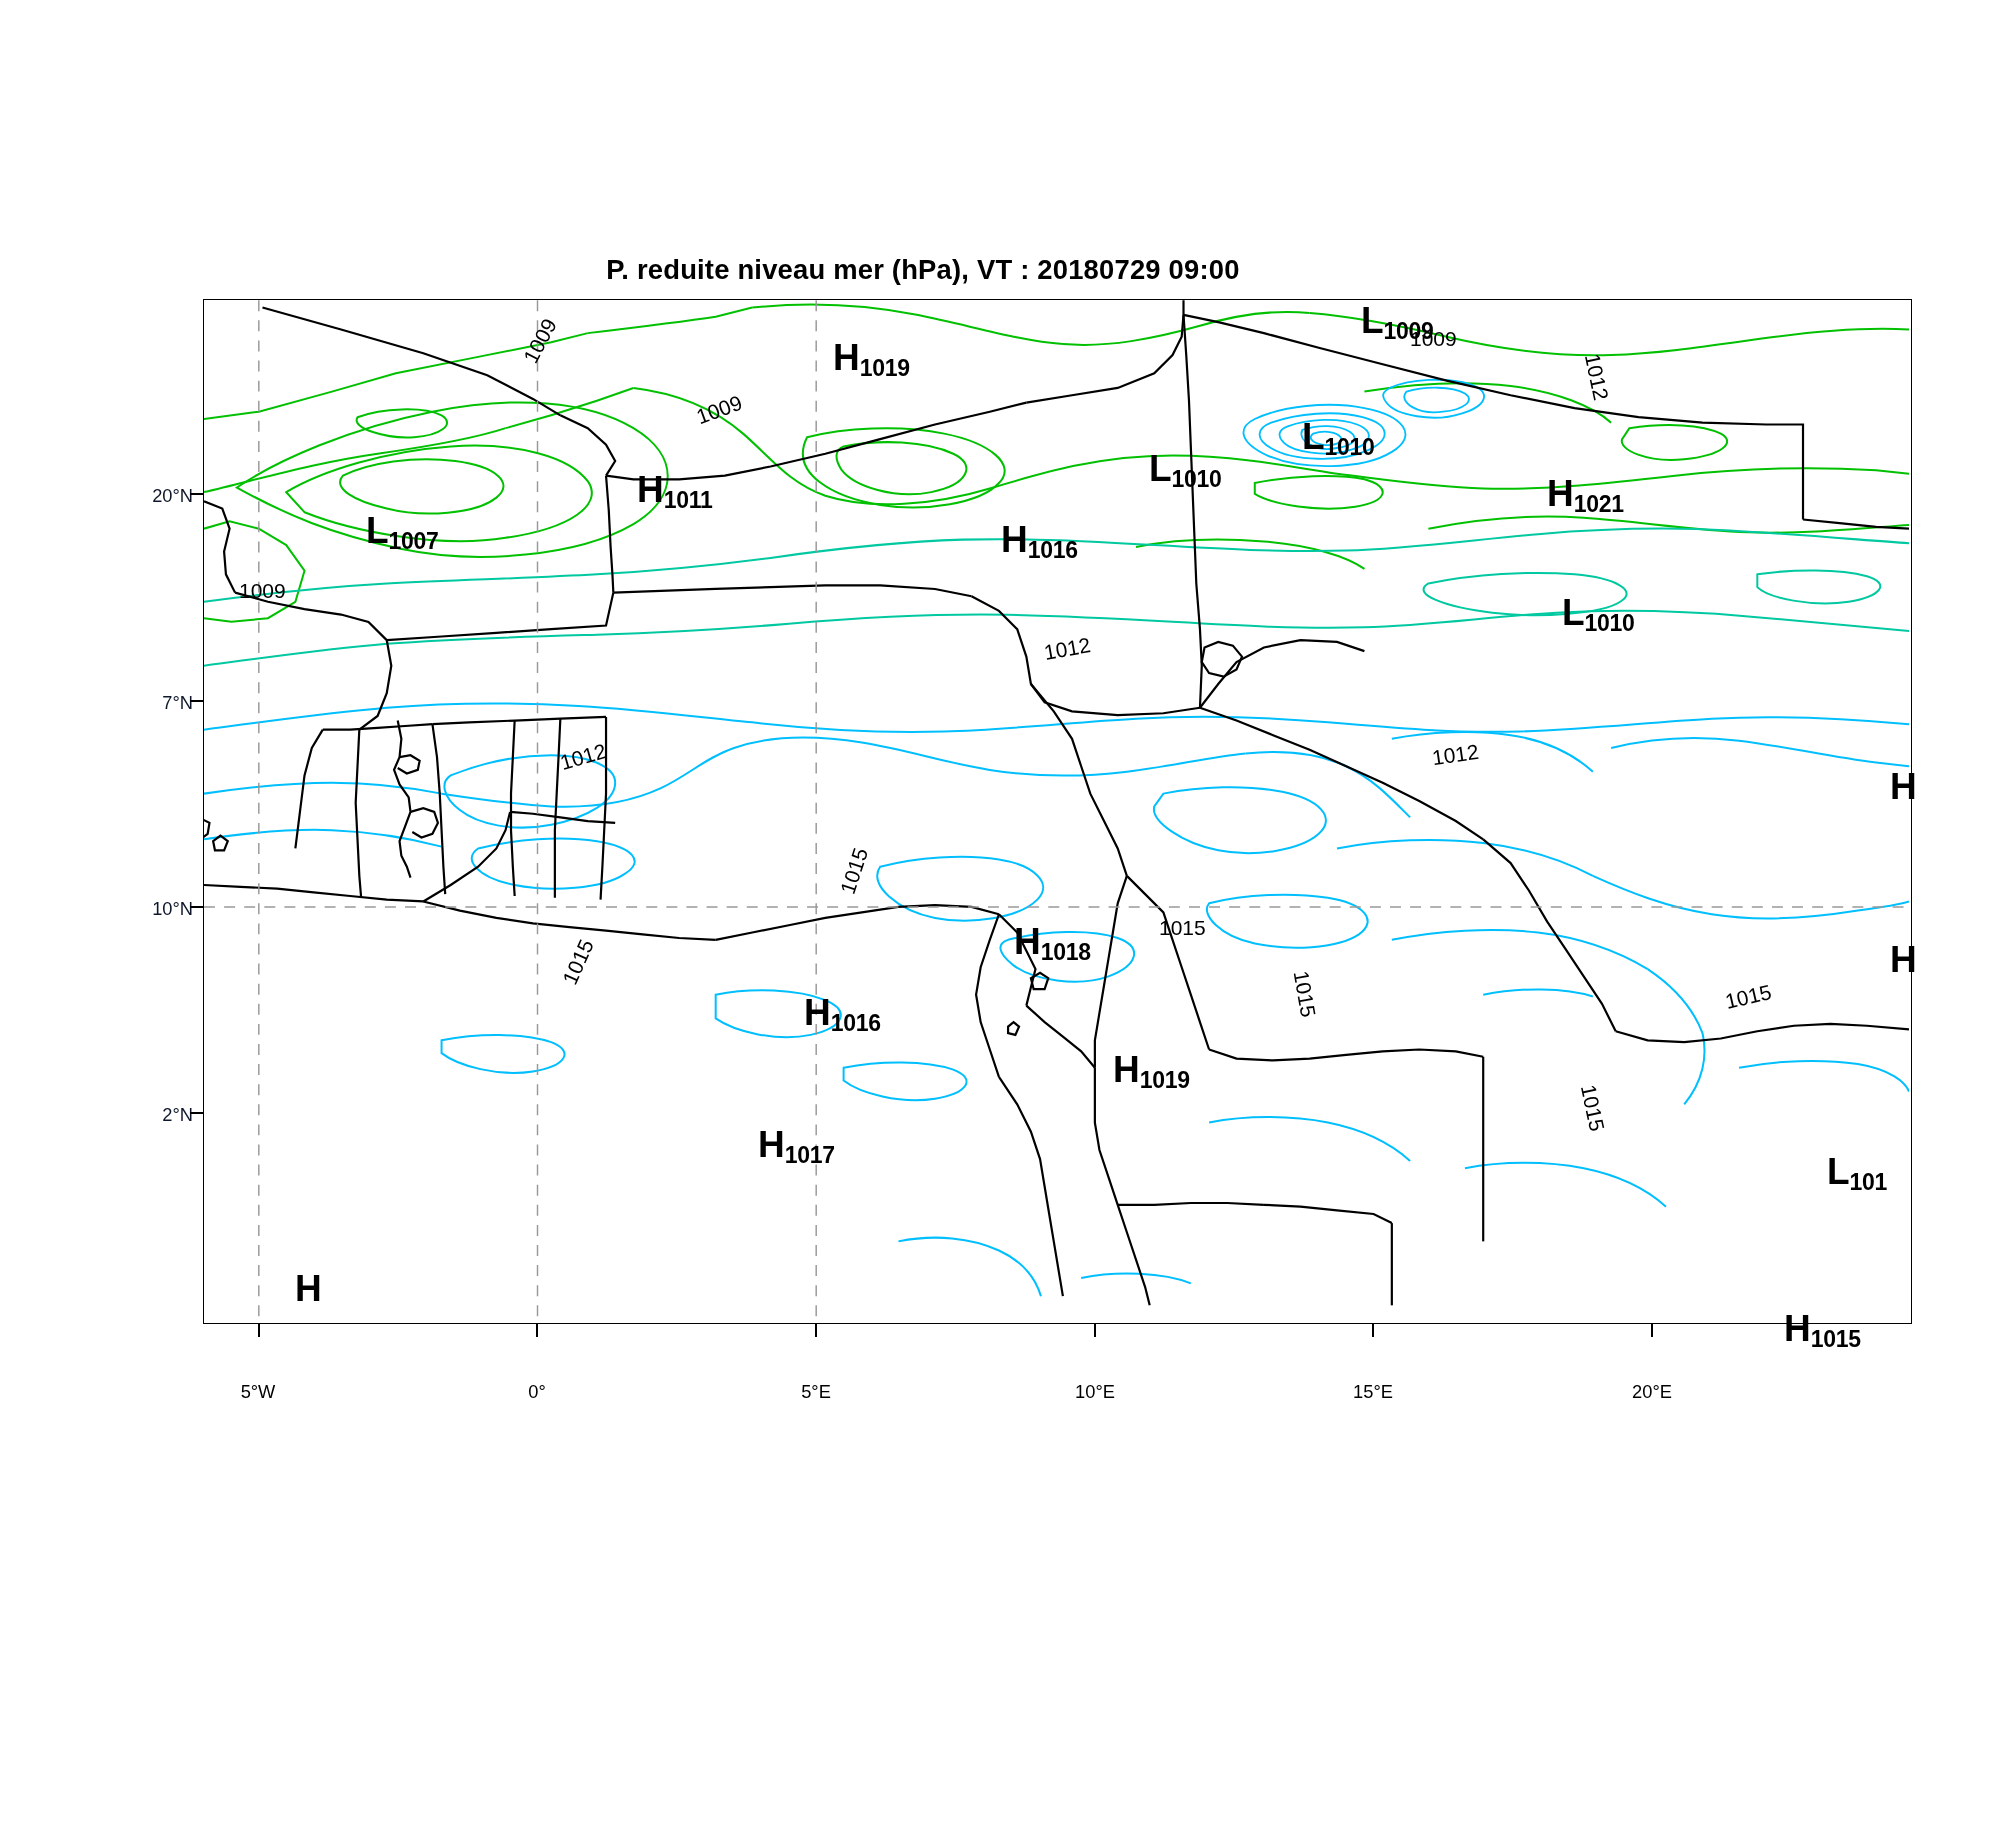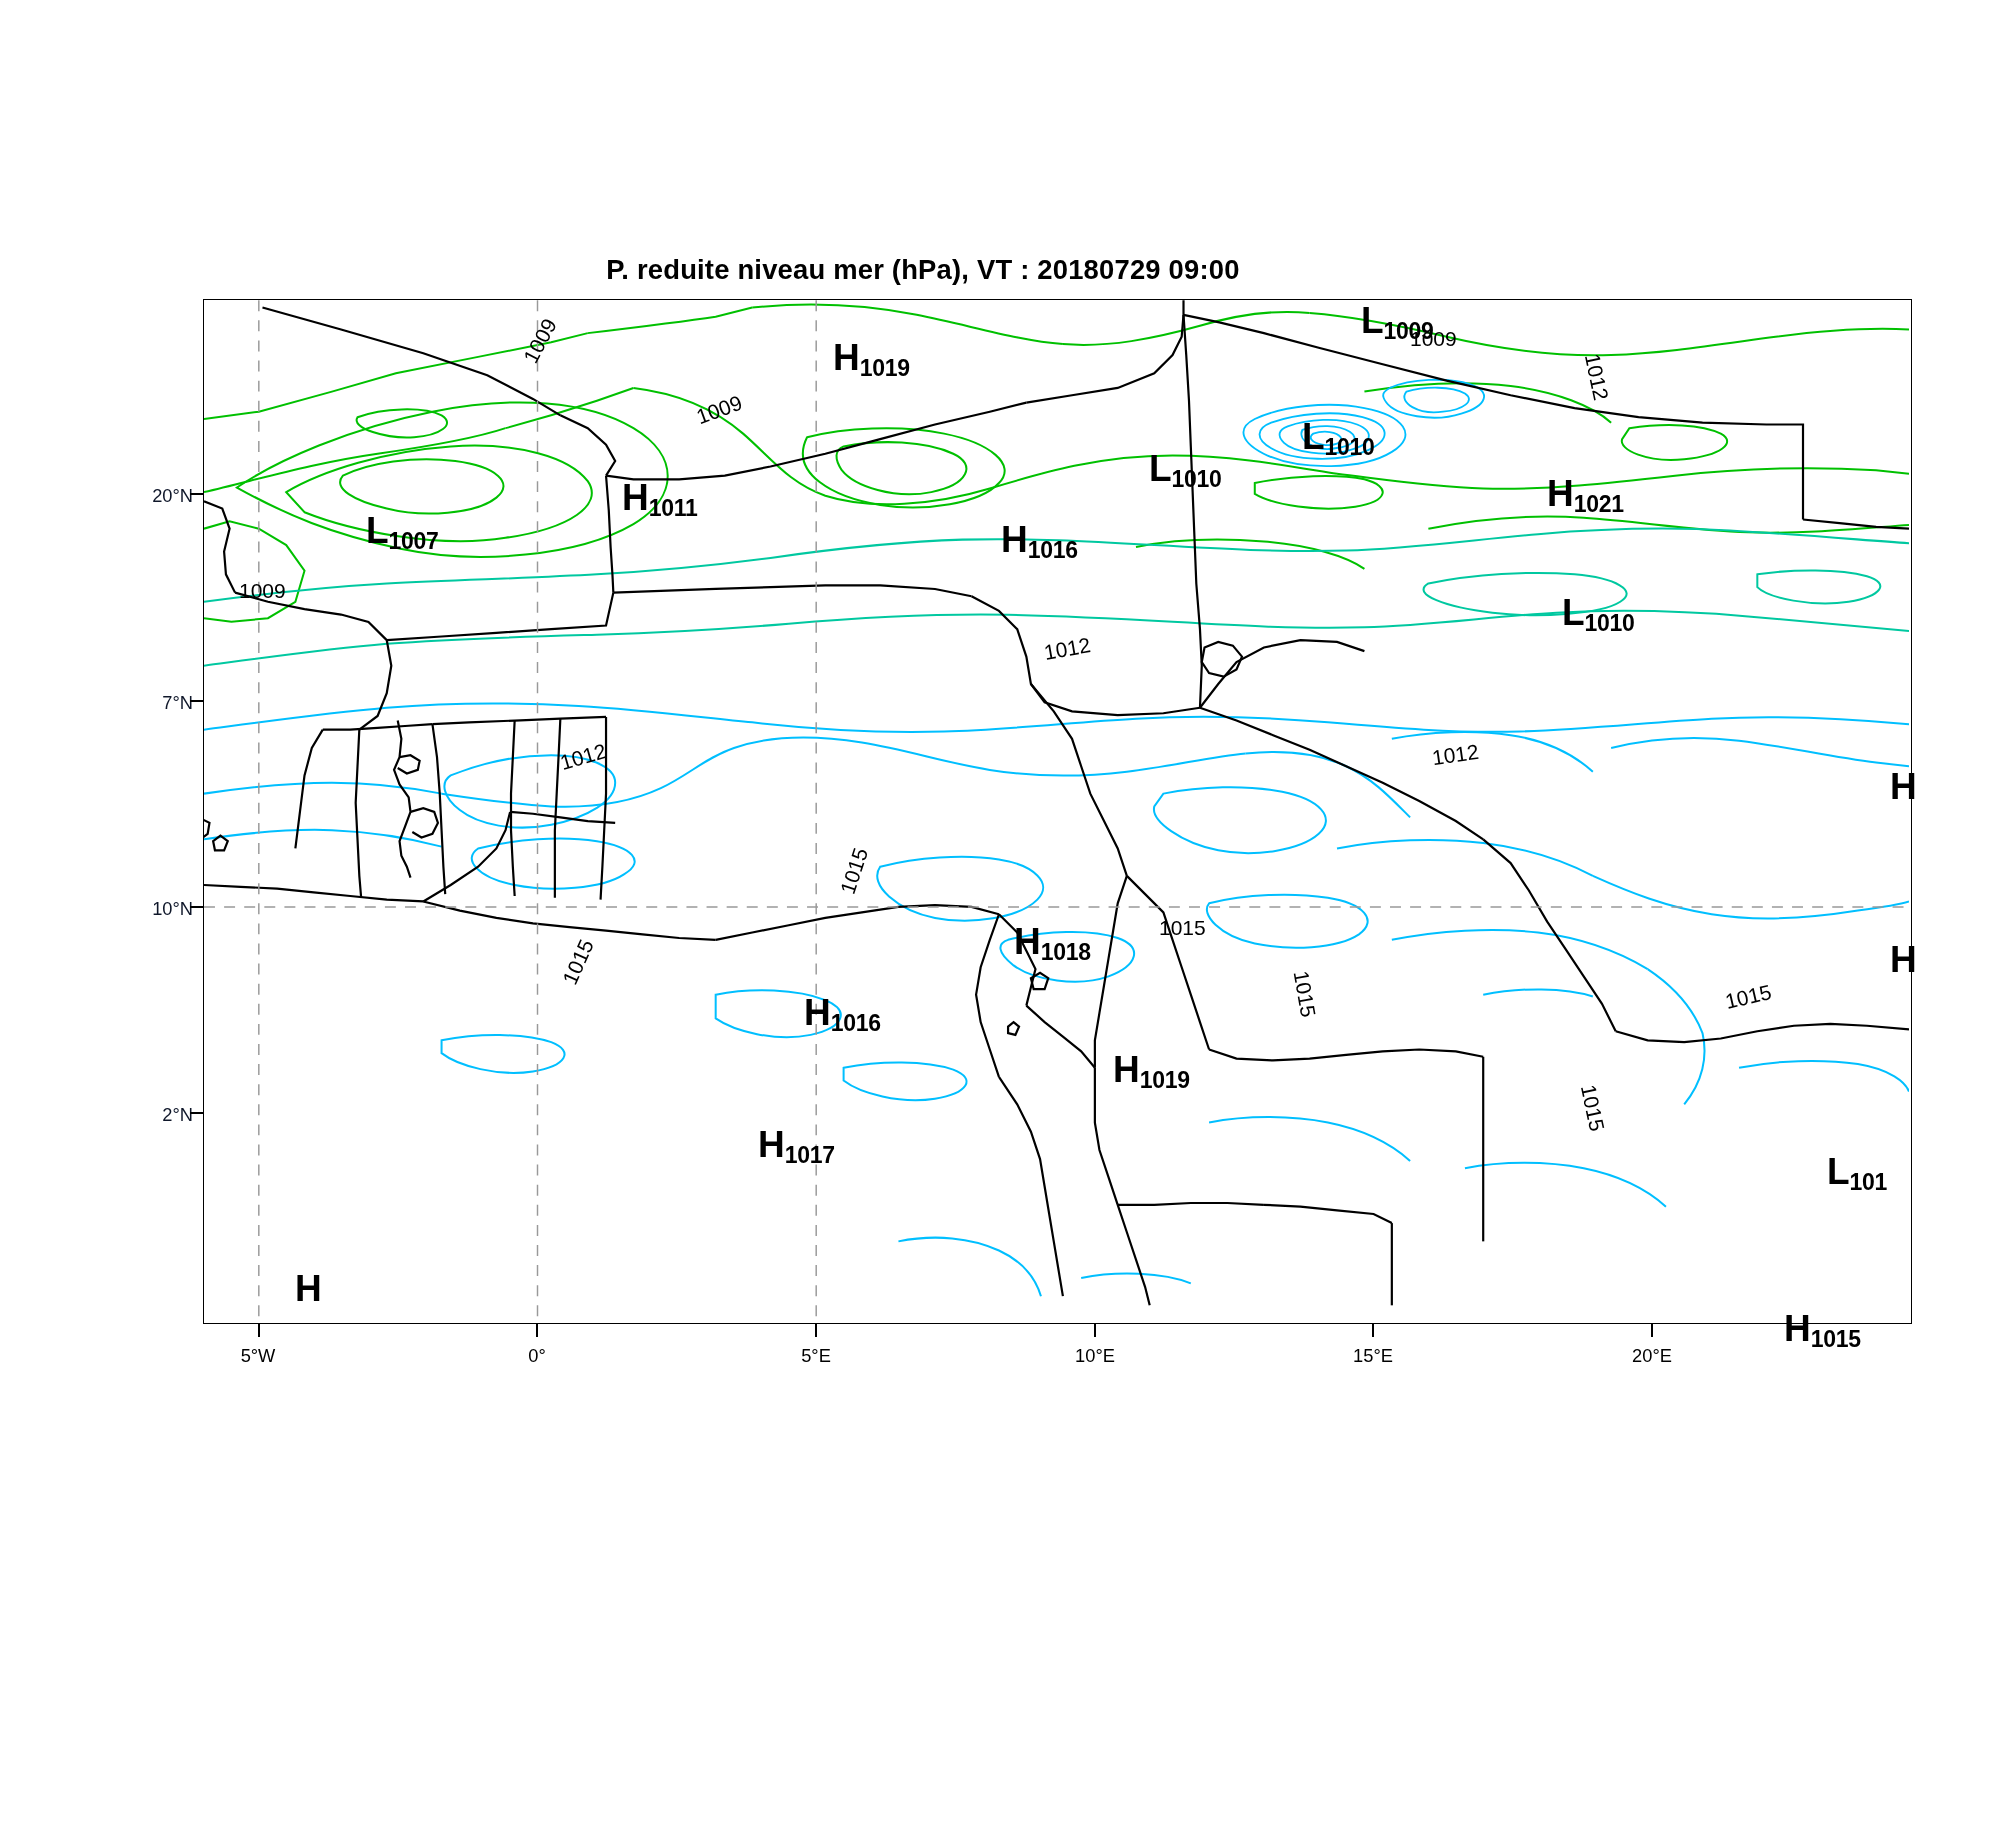--- a/index.html
+++ b/index.html
@@ -21,21 +21,21 @@
     background:#fff;
   }
   #mapsvg{position:absolute;left:0;top:0;}
 
   
   .ytick{
     position:absolute; font-size:18.3px; color:#0f172a; text-align:right; width:82px;
   }
   .ytickmark{position:absolute;background:#000;height:1.8px;width:12.8px;}
   .xtick{
-    position:absolute; font-size:18.3px; color:#000; text-align:center; width:82px;
+    position:absolute; font-size:18.3px; color:#000; text-align:center; width:82px;margin-top:36px;
   }
   .xtickmark{position:absolute;background:#000;width:1.8px;height:12.8px;}
 
   
   .hl{
     position:absolute; color:#000; white-space:nowrap; line-height:1;
     font-family:"Liberation Sans",sans-serif;
   }
   .hl .big{font-size:37px; font-weight:bold;}
   .hl .val{font-size:23px; font-weight:bold; vertical-align:-5.5px; letter-spacing:-0.3px;}
@@ -237,21 +237,21 @@
   <div class="clab" style="left:831px; top:859px; transform:rotate(-72deg);">1015</div>
   <div class="clab" style="left:1159px; top:916px;">1015</div>
   <div class="clab" style="left:555px; top:950px; transform:rotate(-66deg);">1015</div>
   <div class="clab" style="left:1281px; top:982px; transform:rotate(80deg);">1015</div>
   <div class="clab" style="left:1725px; top:985px; transform:rotate(-13deg);">1015</div>
   <div class="clab" style="left:1569px; top:1096px; transform:rotate(78deg);">1015</div>
 
   <div class="hl" style="left:366px; top:512px;">
     <span class="big">L</span><span class="val">1007</span>
   </div>
-  <div class="hl" style="left:622px; top:471px;margin-top:8px;">
+  <div class="hl" style="left:637px; top:471px;">
     <span class="big">H</span><span class="val">1011</span>
   </div>
   <div class="hl" style="left:833px; top:339px;">
     <span class="big">H</span><span class="val">1019</span>
   </div>
   <div class="hl" style="left:1001px; top:521px;">
     <span class="big">H</span><span class="val">1016</span>
   </div>
   <div class="hl" style="left:1149px; top:450px;">
     <span class="big">L</span><span class="val">1010</span>

